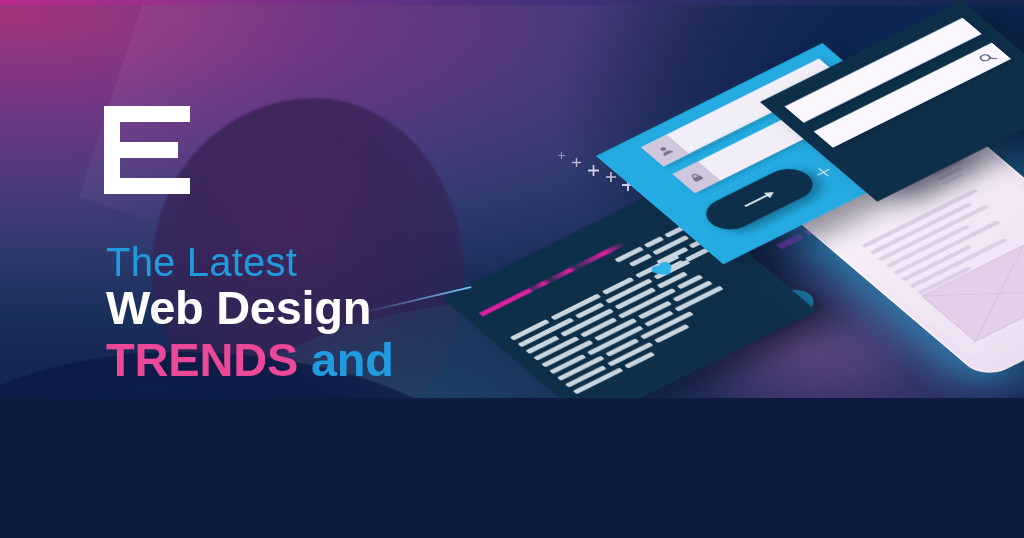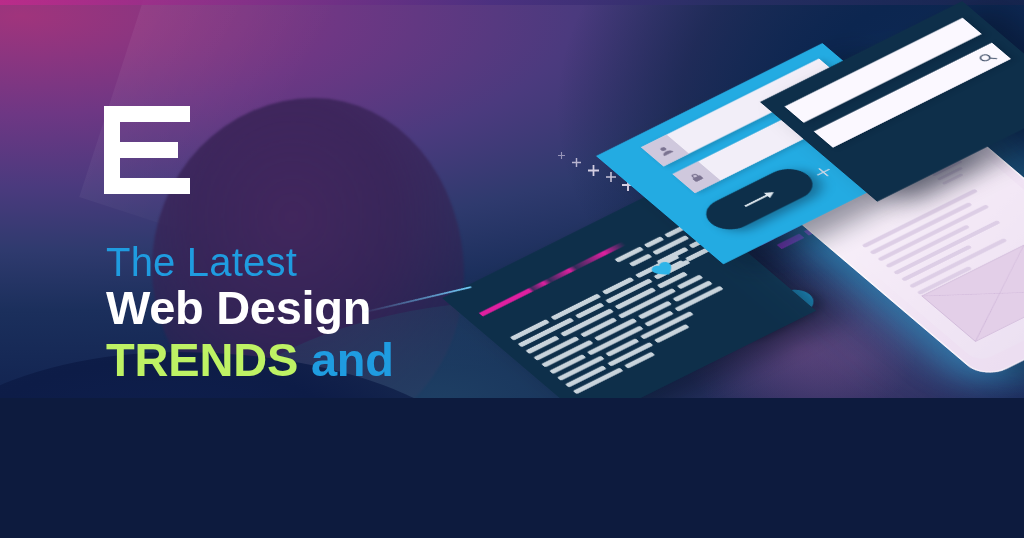--- a/index.html
+++ b/index.html
@@ -68,21 +68,21 @@
   .headline{ position:absolute; left:106px; top:240px; width:430px; }
   .hl-latest{
     display:block; font-size:40px; line-height:44px; font-weight:500;
     color:#1f9ce0; letter-spacing:.2px;
   }
   .hl-web{
     display:block; font-size:47px; line-height:52px; font-weight:bold;
     color:#ffffff; letter-spacing:-.3px; margin-top:-2px;
   }
   .hl-row{ display:block; font-size:47px; line-height:51px; font-weight:bold; letter-spacing:-.2px; }
-  .hl-row .w{ color:#bef264; }
+  .hl-row .w{ color:#ec4899; }
   .hl-row .c{ color:#1f9ce0; }
   .hl-std{
     display:block; font-size:47px; line-height:52px; font-weight:bold;
     color:#ffffff; letter-spacing:-.2px;
   }
 
   
   .illu{ position:absolute; left:430px; top:118px; width:594px; height:380px; }
   .iso{ position:absolute; left:0; top:0; width:594px; height:380px;
         transform-style:preserve-3d; }

